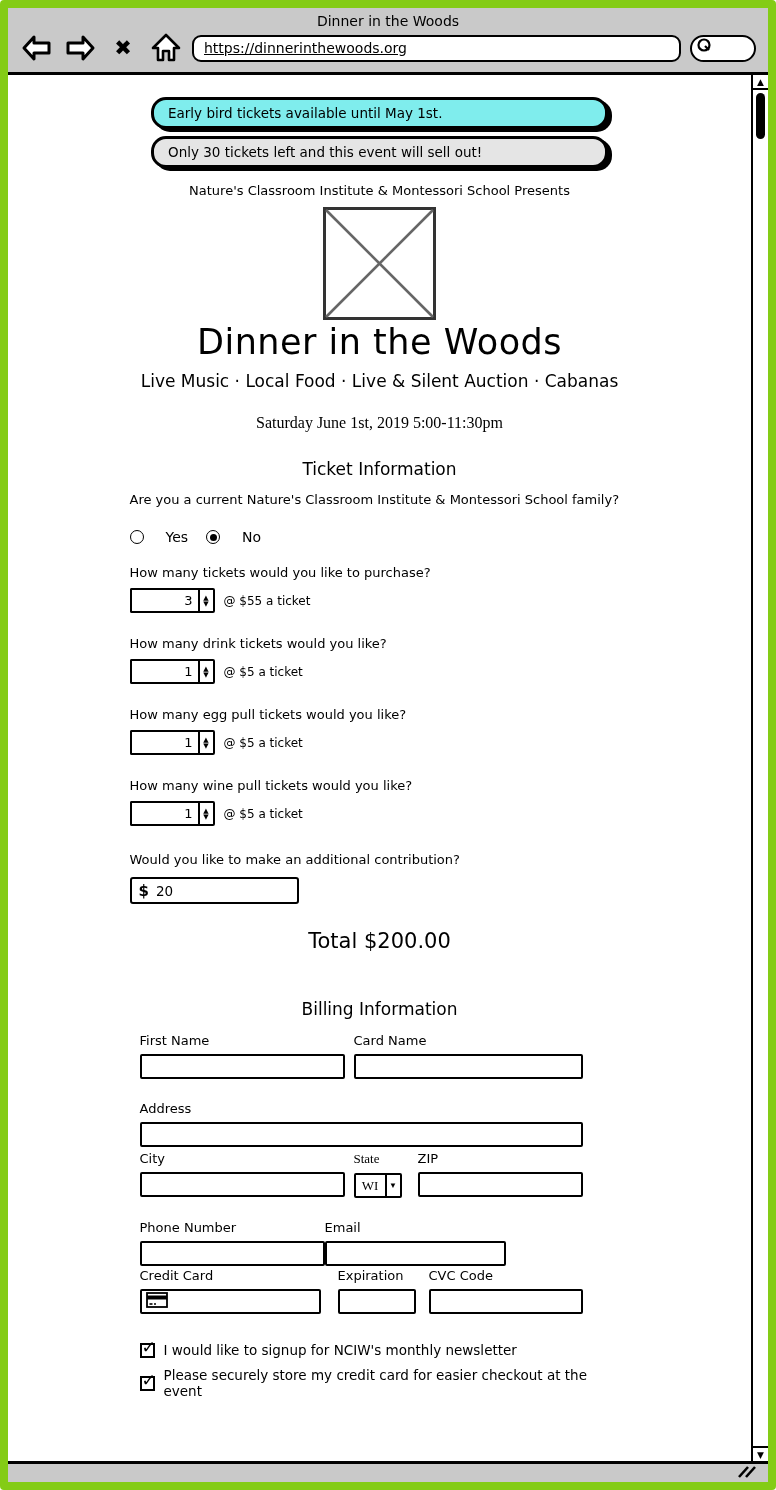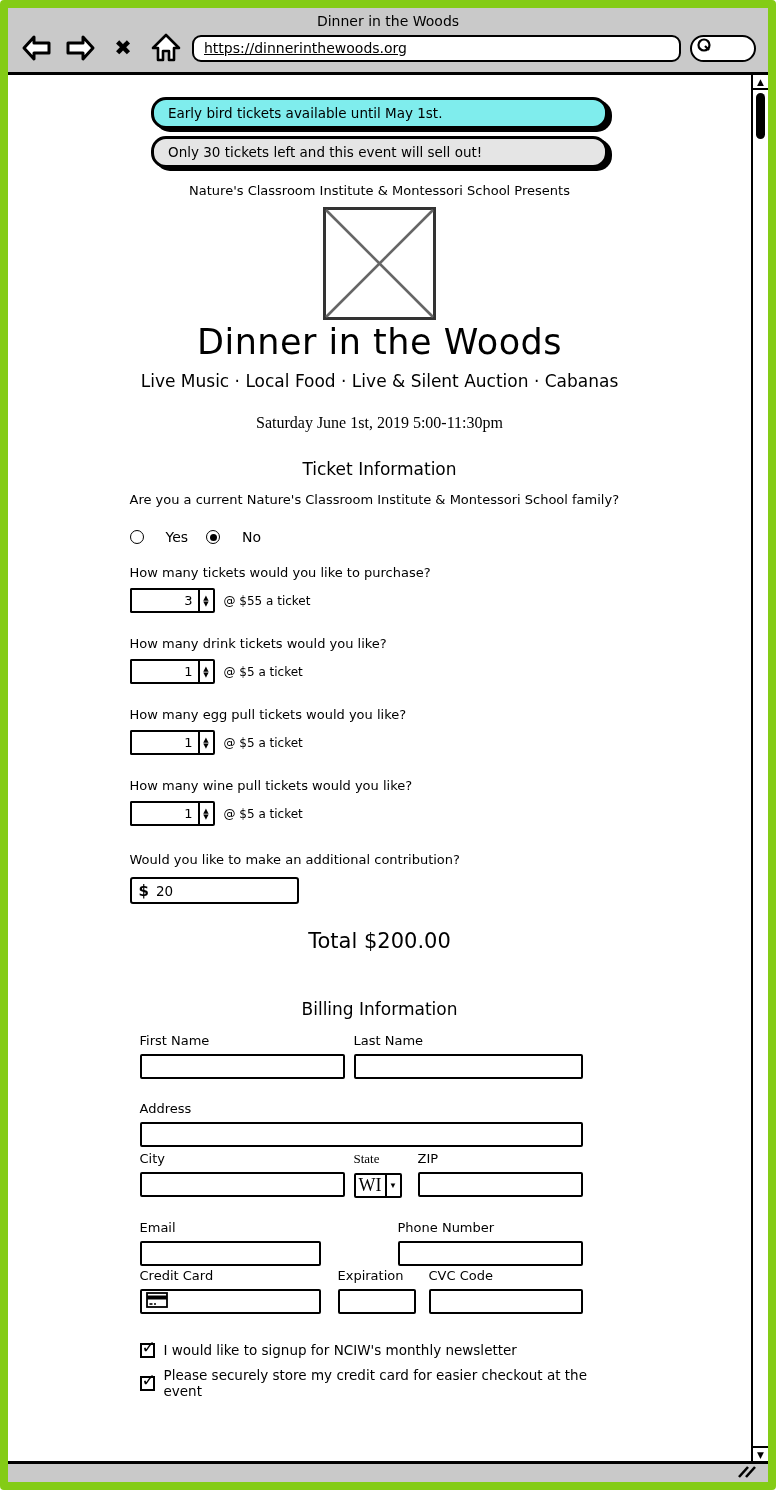--- a/index.html
+++ b/index.html
@@ -91,21 +91,21 @@
   .tin {
     height:25px; border:2.5px solid #000; border-radius:2px; background:#fff;
     font-size:13px; font-family:inherit; padding:0 5px; width:100%;
   }
   .input-ic { display:flex; align-items:center; gap:4px; height:25px; border:2.5px solid #000; border-radius:2px; background:#fff; padding:0 4px; }
   .input-ic input { border:none; outline:none; flex:1; font-size:13px; font-family:inherit; min-width:0; }
   .select {
     width:48px; height:25px; border:2.5px solid #000; border-radius:2px;
     display:flex; align-items:stretch; cursor:pointer; background:#fff;
   }
-  .select .sel-val { flex:1; display:flex; align-items:center; justify-content:center; font-size:18px; }
+  .select .sel-val { flex:1; display:flex; align-items:center; justify-content:center; font-size:13px; }
   .select .sel-arrow { width:15px; border-left:2px solid #000; display:flex; align-items:center; justify-content:center; font-size:8px; }
   
   .checks { margin-top:28px; margin-left:10px; }
   .check-row { display:flex; align-items:center; gap:9px; margin-top:9px; cursor:pointer; }
   .checkbox { width:15px; height:15px; border:2px solid #000; position:relative; flex:none; }
   .checkbox .mark { position:absolute; top:-8px; left:0px; font-size:17px; font-weight:bold; }
   .check-label { font-size:13.5px; }
 </style>
 </head>
 <body>
@@ -252,21 +252,21 @@
         <div class="section-h" style="margin-top:46px;">Billing Information</div>
 
         <div class="fields">
 
           <div class="frow">
             <div class="fld" style="width:205px; margin-right:9px;">
               <label>First Name</label>
               <input class="tin" style="">
             </div>
             <div class="fld" style="width:229px;">
-              <label>Last Name</label>
+              <label>Card Name</label>
               <input class="tin" style="">
             </div>
           </div>
 
           <div class="frow" style="margin-top:22px;">
             <div class="fld" style="width:443px;">
               <label>Address</label>
               <input class="tin" style="">
             </div>
           </div>
@@ -283,26 +283,26 @@
                 <span class="sel-arrow">▼</span>
               </div>
             </div>
             <div class="fld" style="width:165px;">
               <label>ZIP</label>
               <input class="tin" style="">
             </div>
           </div>
 
           <div class="frow" style="margin-top:22px;">
+            <div class="fld" style="width:185px;">
+              <label>Phone Number</label>
+              <input class="tin" style="">
+            </div>
             <div class="fld" style="width:181px; margin-right:77px;">
               <label>Email</label>
-              <input class="tin" style="">
-            </div>
-            <div class="fld" style="width:185px;">
-              <label>Phone Number</label>
               <input class="tin" style="">
             </div>
           </div>
 
           <div class="frow" style="margin-top:2px;">
             <div class="fld" style="width:181px; margin-right:17px;">
               <label>Credit Card</label>
               <div class="input-ic">
                 <span>
                   <svg width="22" height="16" viewBox="0 0 22 16">

